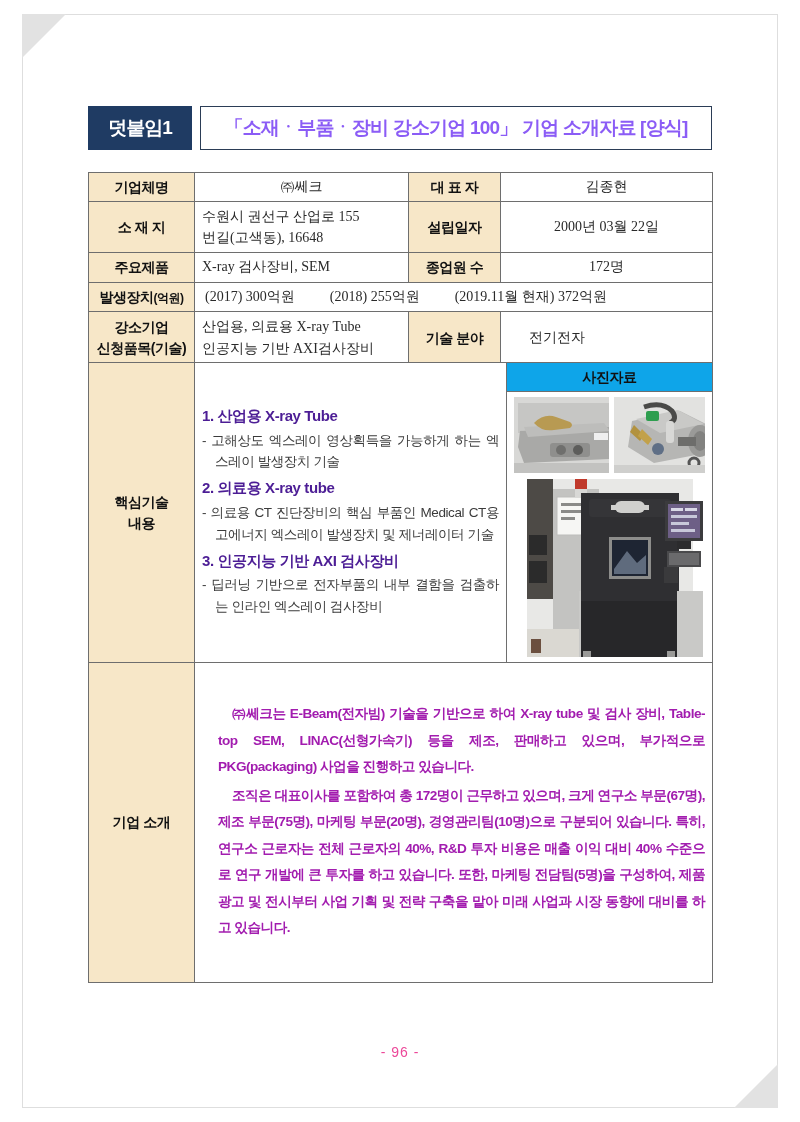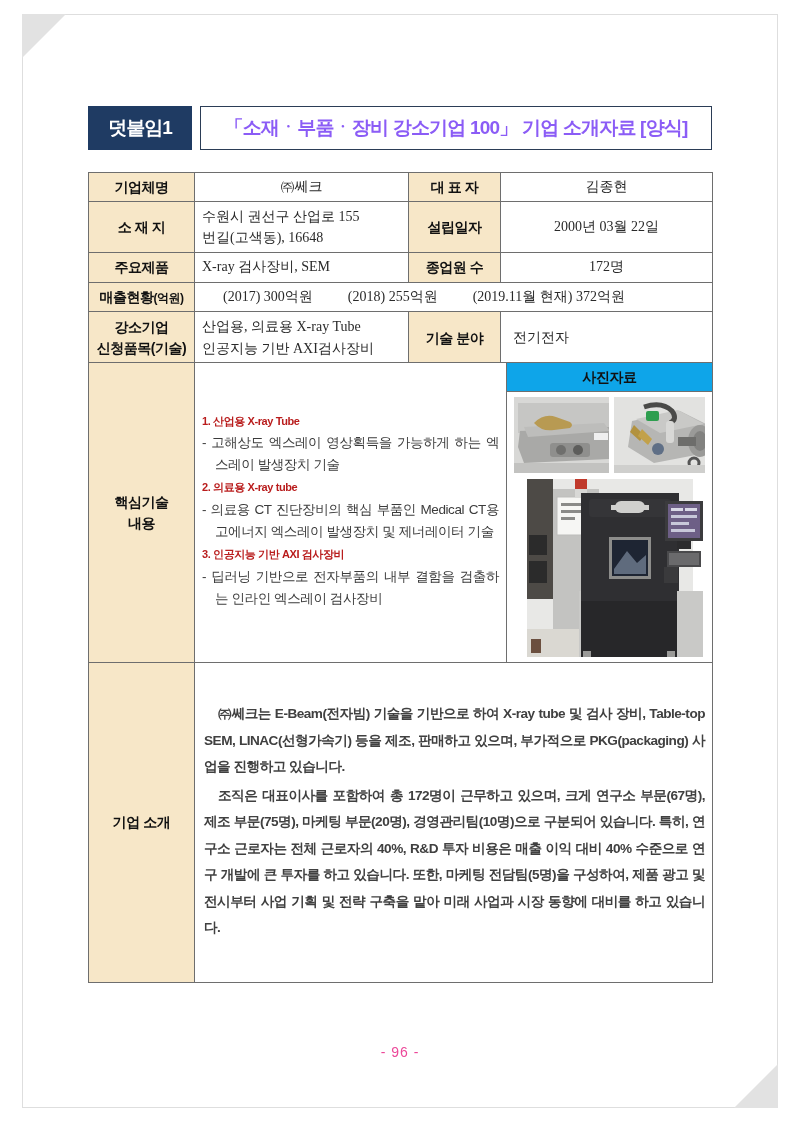--- a/index.html
+++ b/index.html
@@ -97,42 +97,42 @@
   td.lbl .sub{font-size:12px;font-weight:bold;}
   td.val{
     background:#ffffff;
     text-align:center;
     color:#2a2a2a;
     font-size:14.5px;
   }
   td.val.left{text-align:left;}
   td.val.spread{
     text-align:left;
-    padding-left:28px;
+    padding-left:10px;
     white-space:pre;
     font-size:14px;
   }
   
   #tbl-basic{left:88px;top:172px;width:624px;}
   
   #tbl-detail{left:88px;top:362px;width:624px;}
 
   td.tech-cell{
     background:#ffffff;
     vertical-align:top;
     padding:9px 10px 9px 12px;
     text-align:left;
   }
   .tech-h{
     font-family:"Liberation Sans","DejaVu Sans",sans-serif;
     font-weight:bold;
-    font-size:11px;
+    font-size:15px;
     letter-spacing:-0.4px;
     margin:2px 0 3px 0;
-    color:#b91c1c;
+    color:#4c1d95;
   }
   .tech-b{
     font-family:"Liberation Sans","DejaVu Sans",sans-serif;
     font-size:13.5px;
     letter-spacing:-0.4px;
     color:#3b3b3b;
     margin:0 0 4px 0;
     text-align:justify;
     text-align-last:left;
     padding-left:13px;
@@ -179,22 +179,22 @@
     vertical-align:top;
     padding:14px 14px 16px 16px;
     text-align:left;
   }
   .intro-p{
     font-family:"Liberation Sans","DejaVu Sans",sans-serif;
     font-weight:bold;
     font-size:13.6px;
     letter-spacing:-0.5px;
     line-height:1.95;
-    color:#404040;
-    margin:0 0 2px 2px;
+    color:#a21caf;
+    margin:0 0 2px 16px;
     text-indent:14px;
     text-align:justify;
     text-align-last:left;
   }
   
   .page-no{
     position:absolute;
     left:0;top:1044px;width:800px;
     text-align:center;
     font-family:"Liberation Sans","DejaVu Sans",sans-serif;
@@ -238,31 +238,31 @@
         <td class="lbl">설립일자</td>
         <td class="val">2000년 03월 22일</td>
       </tr>
       <tr>
         <td class="lbl">주요제품</td>
         <td class="val left">X-ray 검사장비, SEM</td>
         <td class="lbl">종업원 수</td>
         <td class="val">172명</td>
       </tr>
       <tr>
-        <td class="lbl"><span>매출현황</span><span class="sub">(억원)</span></td>
+        <td class="lbl"><span>발생장치</span><span class="sub">(억원)</span></td>
         <td class="val spread" colspan="3">(2017) 300억원          (2018) 255억원          (2019.11월 현재) 372억원</td>
       </tr>
       <tr>
         <td class="lbl"><span>강소기업</span><br><span>신청품목(기술)</span></td>
         <td class="val left" style="line-height:1.55;">
           <span>산업용, 의료용 X-ray Tube</span><br>
           <span>인공지능 기반 AXI검사장비</span>
         </td>
         <td class="lbl">기술 분야</td>
-        <td class="val left" style="padding-left:12px;">전기전자</td>
+        <td class="val left" style="padding-left:28px;">전기전자</td>
       </tr>
     </tbody>
   </table>
 
   <table class="doc" id="tbl-detail">
     <colgroup>
       <col style="width:106px">
         <col style="width:312px">
         <col style="width:206px">
     </colgroup>

